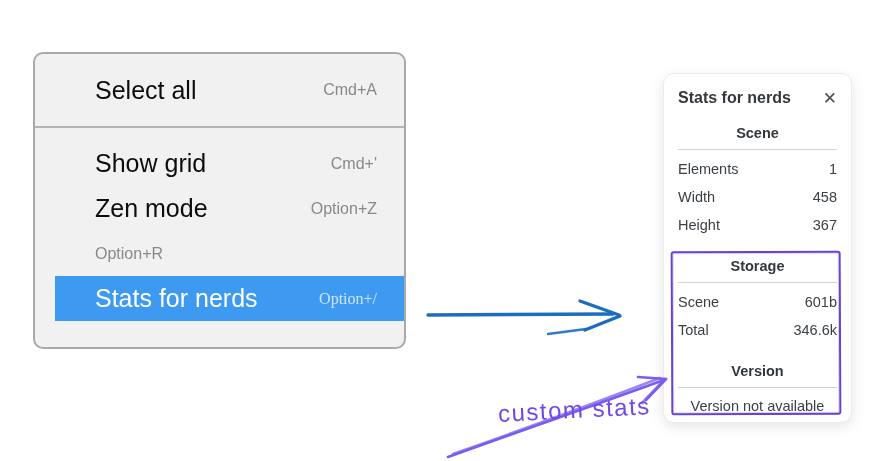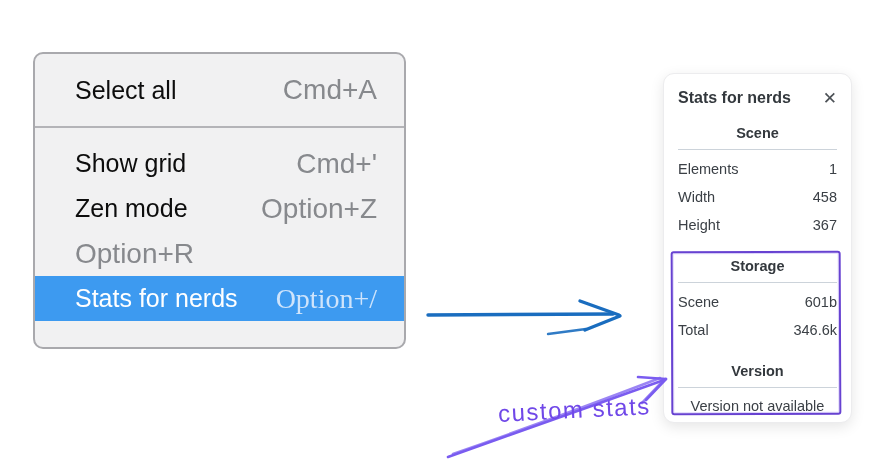--- a/index.html
+++ b/index.html
@@ -20,26 +20,27 @@
     border: 2px solid #a9a9ad;
     border-radius: 10px;
     box-sizing: border-box;
     overflow: hidden;
   }
   .menu-row {
     display: flex; justify-content: space-between; align-items: center;
     padding: 0 27px 0 40px;
     font-size: 25px; color: #0d0d0d;
     box-sizing: border-box;
+    margin-left: 20px;
   }
   .menu-row.first { height: 72px; }
   .menu-divider { height: 0; border-top: 2px solid #b4b4b8; }
   .menu-group { padding-top: 13px; }
   .menu-row.item { height: 45px; }
-  .shortcut { color: #87898d; font-size: 28px; }
+  .shortcut { color: #87898d; font-size: 16px; }
   .menu-row.highlighted { background: #3d9af0; color: #ffffff; }
   .menu-row.highlighted .shortcut { color: #cfe4fb; font-family: Liberation Serif, serif; }
 
   
   .stats-panel {
     position: absolute; left: 663px; top: 73px;
     width: 189px; height: 350px;
     background: #ffffff;
     border: 1px solid #ececee;
     border-radius: 11px;

